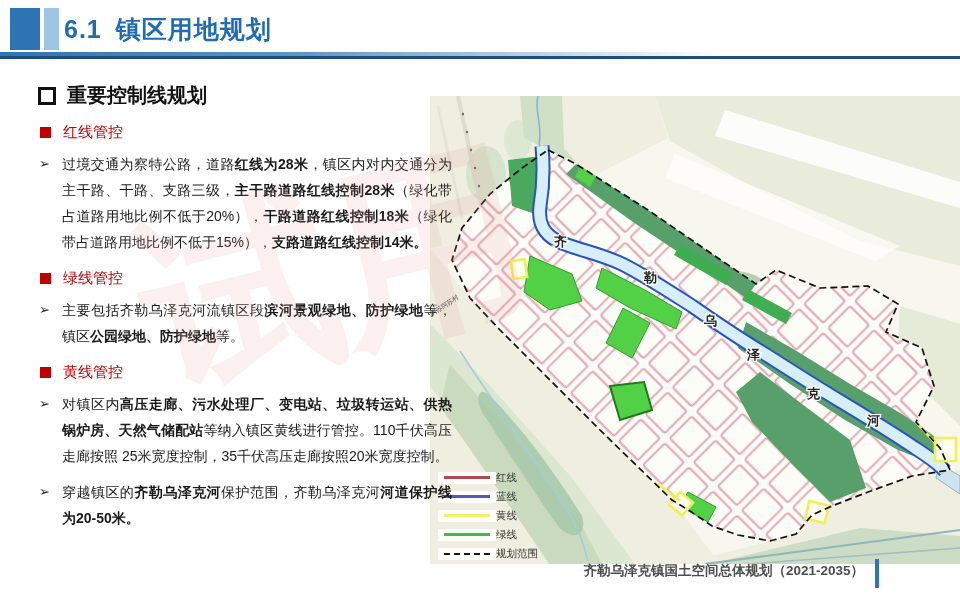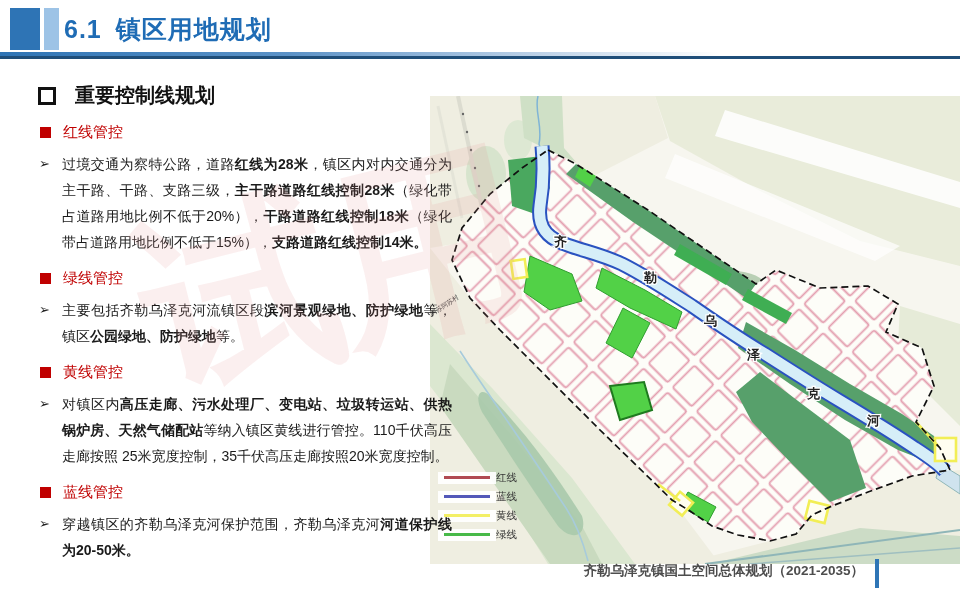--- a/index.html
+++ b/index.html
@@ -14,21 +14,21 @@
   .hdr-sq-dark{position:absolute;left:10px;top:8px;width:30px;height:42px;background:#2e74b5;}
   .hdr-sq-light{position:absolute;left:44px;top:8px;width:15px;height:42px;background:#9dc3e6;}
   .hdr-title{position:absolute;left:64px;top:13px;font-size:25px;font-weight:bold;color:#1f6cb5;letter-spacing:1px;white-space:nowrap;}
   .hdr-title .num{margin-right:14px;}
   .hdr-rule-grad{position:absolute;left:0;top:52px;width:960px;height:4px;
      background:linear-gradient(90deg,#2e74b5 0%,#5b92c7 30%,#b9cfe6 55%,#ffffff 75%);}
   .hdr-rule-solid{position:absolute;left:0;top:56px;width:960px;height:3px;background:#1f4e79;}
 
   
   .content{position:absolute;left:38px;top:82px;width:414px;z-index:6;}
-  .main-heading{display:flex;align-items:center;font-size:20px;font-weight:bold;color:#111;margin-bottom:14px;gap:8px;}
+  .main-heading{display:flex;align-items:center;font-size:20px;font-weight:bold;color:#111;margin-bottom:14px;}
   .hollow-sq{width:12px;height:12px;border:3px solid #111;margin-right:11px;flex:0 0 auto;}
   .sec{margin-bottom:10px;}
   .sec-title{display:flex;align-items:center;font-size:15px;font-weight:normal;color:#c00000;margin:14px 0 9px 2px;}
   .red-sq{width:11px;height:11px;background:#c00000;margin-right:12px;flex:0 0 auto;}
   .sec-body{position:relative;padding-left:24px;font-size:14px;line-height:26px;color:#1a1a1a;text-align:justify;}
   .sec-body .arrow{position:absolute;left:1px;top:0;font-size:13px;color:#222;}
   .sec-body span{font-weight:normal;}
 
   
   .watermark{position:absolute;left:140px;top:140px;z-index:8;
@@ -103,27 +103,23 @@
       <span class="red-sq"></span>
       <span>黄线管控</span>
     </div>
     <div class="sec-body">
       <span class="arrow">➢</span>
       <span><span>对镇区内</span><span style="font-weight: bold;">高压走廊、污水处理厂、变电站、垃圾转运站、供热锅炉房、天然气储配站</span><span>等纳入镇区黄线进行管控。110千伏高压走廊按照 25米宽度控制，35千伏高压走廊按照20米宽度控制。</span></span>
     </div>
   </div>
 
   <div class="sec">
-    <div class="sec-title">
-      <span class="red-sq"></span>
-      <span>蓝线管控</span>
-    </div>
-    <div class="sec-body">
-      <span class="arrow">➢</span>
-      <span><span>穿越镇区的</span><span style="font-weight: normal;">齐勒乌泽克河</span><span>保护范围，齐勒乌泽克河</span><span style="font-weight: bold;">河道保护线为20-50米。</span></span>
+    <div class="sec-body">
+      <span class="arrow">➢</span>
+      <span><span>穿越镇区的</span><span style="font-weight: bold;">齐勒乌泽克河</span><span>保护范围，齐勒乌泽克河</span><span style="font-weight: bold;">河道保护线为20-50米。</span></span>
     </div>
   </div>
 </div>
 
 <div class="map-wrap">
 <svg width="530" height="468" viewBox="0 0 530 468" xmlns="http://www.w3.org/2000/svg">
   <defs>
     <pattern id="grid" width="34" height="38" patternUnits="userSpaceOnUse" patternTransform="rotate(45)">
       <rect x="3.5" y="3.5" width="27" height="31" rx="2" fill="none" stroke="#e49fb0" stroke-width="1.8"></rect>
     </pattern>
@@ -248,17 +244,23 @@
           <span class="swatch sw-yellow"></span>
         </span>
       <span class="legend-label">黄线</span>
     </div>
     <div class="legend-row">
       <span class="chip">
           <span class="swatch sw-green"></span>
         </span>
       <span class="legend-label">绿线</span>
     </div>
+    <div class="legend-row">
+      <span class="chip">
+          <span class="swatch sw-dash"></span>
+        </span>
+      <span class="legend-label">规划范围</span>
+    </div>
   </div>
 </div>
 
 <div class="footer-text">齐勒乌泽克镇国土空间总体规划（2021-2035）</div>
 <div class="footer-bar"></div>
 
 </body></html>

